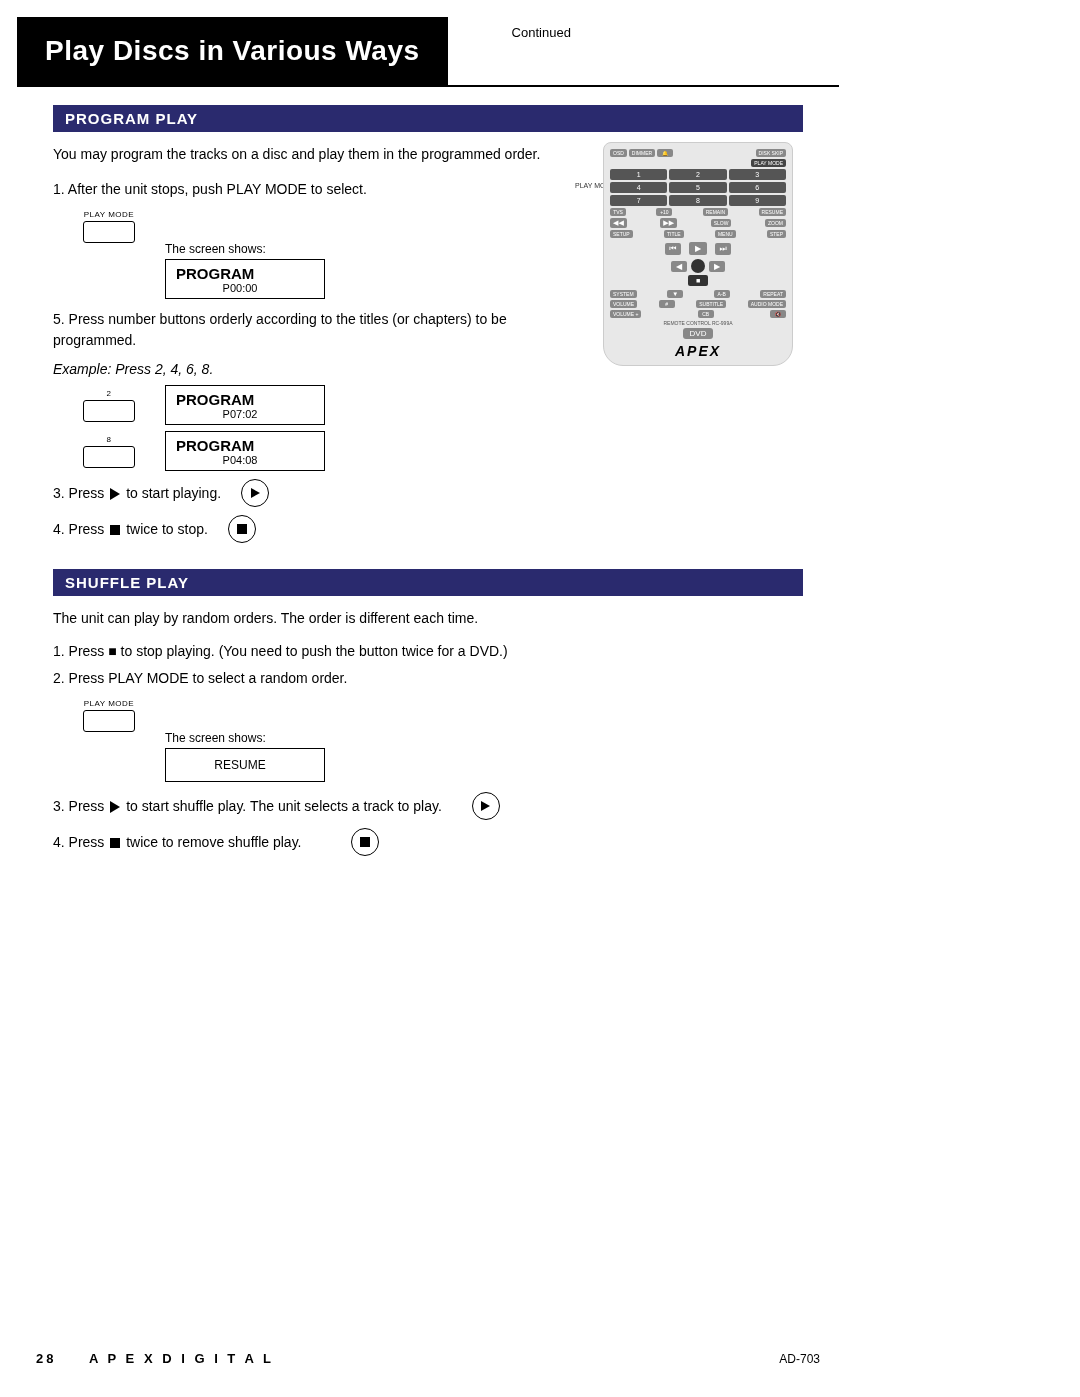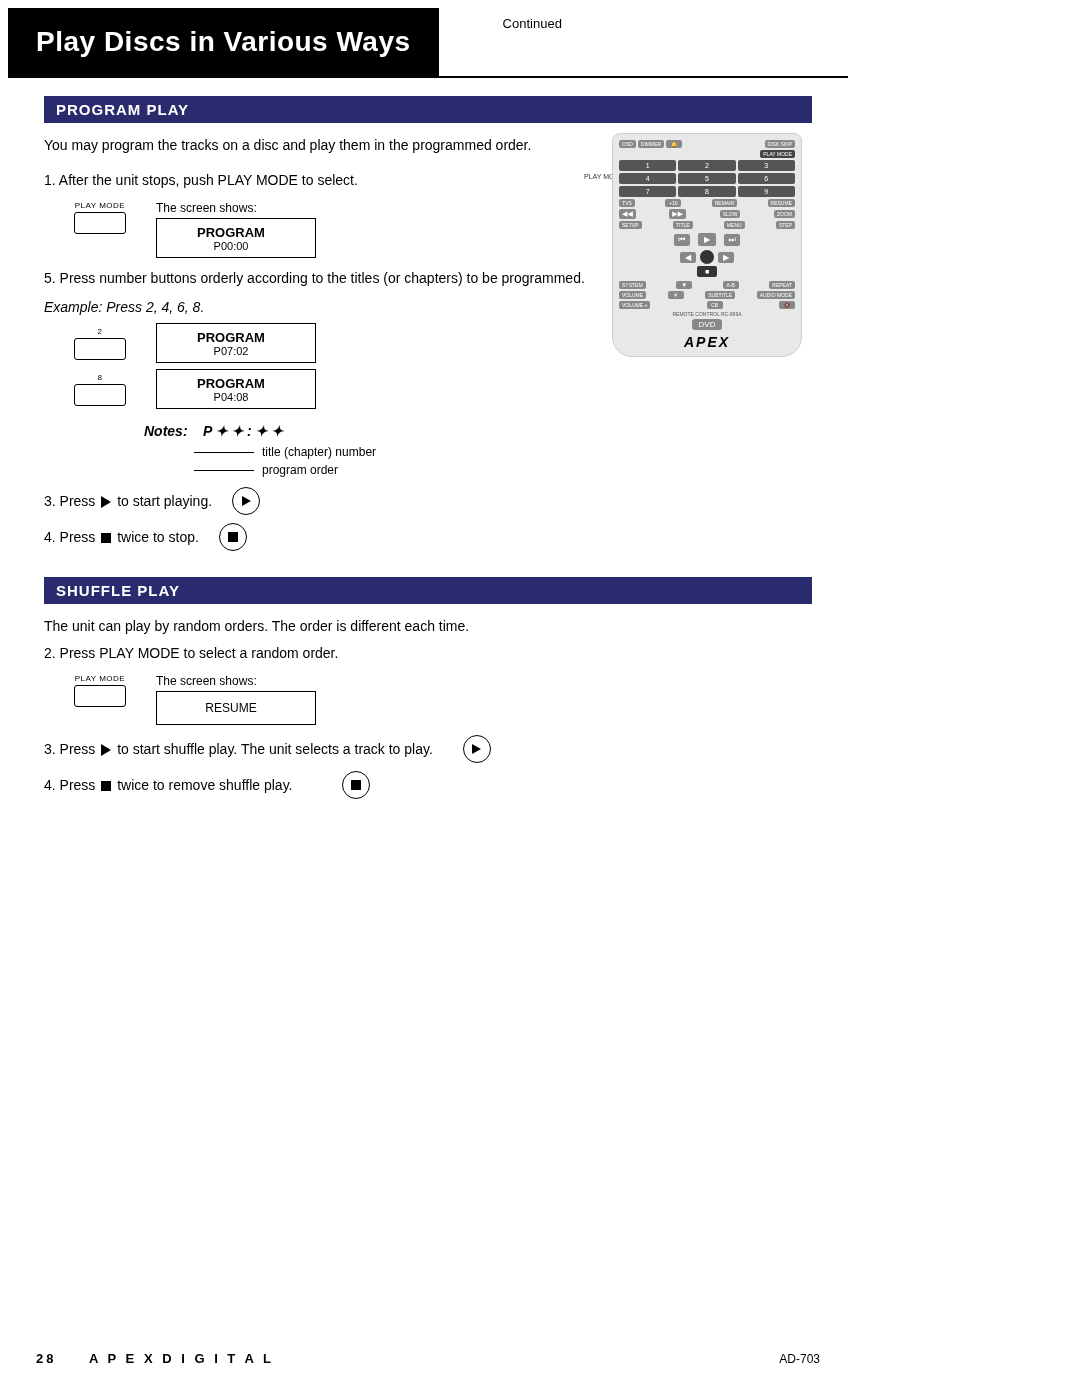--- a/index.html
+++ b/index.html
@@ -9,21 +9,21 @@
       width: 1080px;
       min-height: 1397px;
       position: relative;
       font-size: 14px;
       color: #000;
     }
 
     .page-wrapper {
       width: 856px;
       min-height: 1397px;
-      padding: 8px;
+      padding: 17px;
       position: relative;
     }
 
     
     .header {
       display: flex;
       align-items: stretch;
       border-bottom: 2px solid #000;
       margin-bottom: 0;
     }
@@ -141,36 +141,36 @@
     .screen-box-area {
       display: flex;
       flex-direction: column;
       align-items: flex-start;
     }
 
     .screen-shows-label {
       font-size: 12px;
       margin-bottom: 3px;
       color: #000;
+      margin-top: 32px;
     }
 
     .screen-box {
       border: 1.5px solid #000;
       padding: 4px 20px 4px 10px;
       min-width: 160px;
       min-height: 40px;
       display: flex;
       flex-direction: column;
       justify-content: center;
     }
 
     .screen-box .screen-line1 {
-      font-size: 13px;
+      font-size: 15px;
       font-weight: bold;
-      text-align: center;
     }
 
     .screen-box .screen-line2 {
       font-size: 11px;
       text-align: center;
     }
 
     .italic-example {
       font-style: italic;
       font-size: 14px;
@@ -410,36 +410,20 @@
             <div class="button-label-area">
               <span class="small-label">8</span>
               <div class="btn-rect"></div>
             </div>
             <div class="screen-box" style="min-width:160px;">
               <span class="screen-line1">PROGRAM</span>
               <span class="screen-line2">P04:08</span>
             </div>
           </div>
 
-          <div class="notes-area">
-            <span class="notes-text">
-              <span>Notes:</span>
-              &nbsp;&nbsp; P ✦ ✦ : ✦ ✦
-            </span>
-            <div class="notes-annotations">
-              <div class="annotation-line">
-                <div class="annotation-dash"></div>
-                <span>title (chapter) number</span>
-              </div>
-              <div class="annotation-line" style="margin-top:4px;">
-                <div class="annotation-dash"></div>
-                <span>program order</span>
-              </div>
-            </div>
-          </div>
 
           <div class="press-step">
             <span class="press-step-text">
               3. Press <span style="display:inline-block;width:0;height:0;border-top:6px solid transparent;border-bottom:6px solid transparent;border-left:10px solid #000;vertical-align:middle;margin:0 2px;"></span> to start playing.
             </span>
             <div class="circle-btn">
               <span style="display:inline-block;width:0;height:0;border-top:5px solid transparent;border-bottom:5px solid transparent;border-left:9px solid #000;"></span>
             </div>
           </div>
 
@@ -549,20 +533,21 @@
     </div>
 
     <div class="section-wrapper" style="margin-top:16px;">
       <div class="section-header">
         <span>SHUFFLE PLAY</span>
       </div>
 
       <div class="section-content">
         <p>The unit can play by random orders.  The order is different each time.</p>
 
+        <p class="step-text" style="margin-top:12px;">1. Press ■ to stop playing. (You need to push the button twice for a DVD.)</p>
 
         <p class="step-text">2. Press PLAY MODE to select a random order.</p>
 
         <div class="screen-diagram">
           <div class="button-label-area">
             <span class="small-label">PLAY MODE</span>
             <div class="btn-rect"></div>
           </div>
           <div class="screen-box-area">
             <span class="screen-shows-label">The screen shows:</span>

